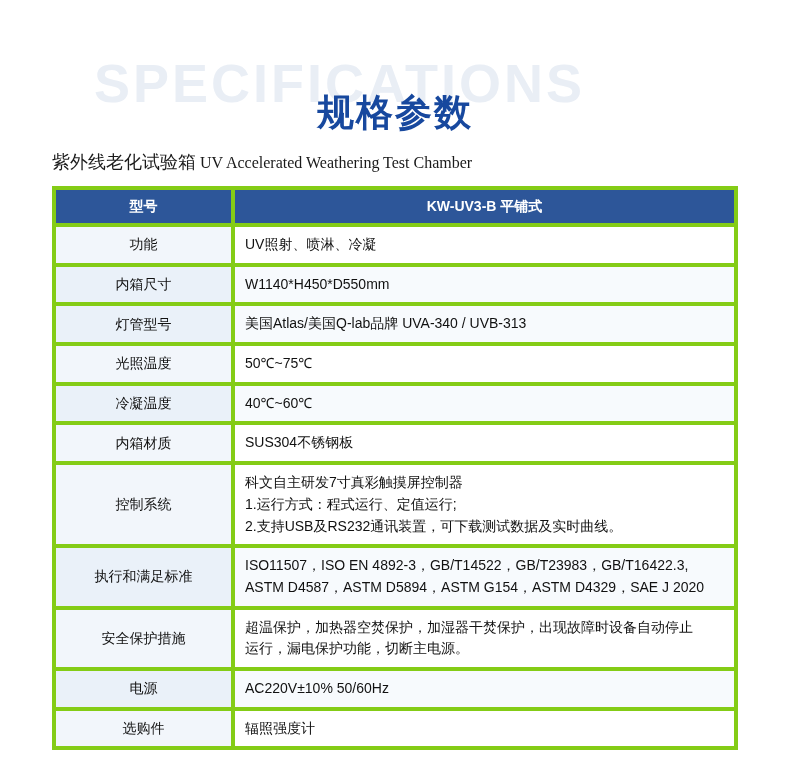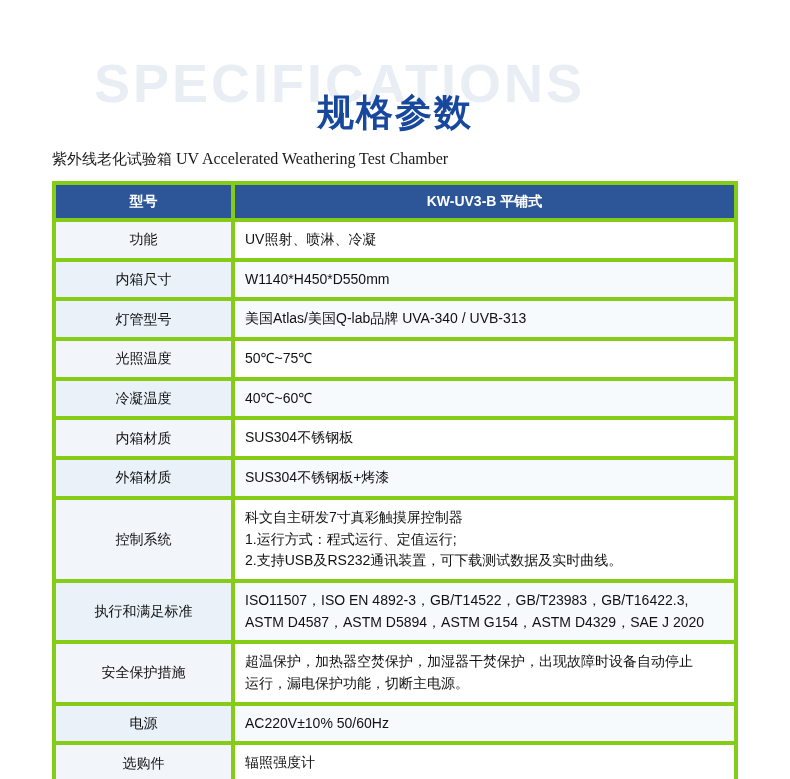--- a/index.html
+++ b/index.html
@@ -49,21 +49,21 @@
     letter-spacing: 2px;
   }
   .subtitle {
     margin: 0 0 12px 52px;
     font-size: 16px;
     color: #1a1a1a;
     font-family: "Liberation Serif", serif;
   }
   .subtitle .cn {
     font-family: Liberation Serif, serif;
-    font-size: 15px;
+    font-size: 18px;
     margin-top: 8px;
   }
   table.spec {
     width: 686px;
     margin: 0 auto;
     border-collapse: collapse;
     table-layout: fixed;
   }
   table.spec th, table.spec td {
     border: 4px solid #84cc16;
@@ -157,26 +157,20 @@
           <td class="value">
             <span class="value-line">40℃~60℃</span>
           </td>
         </tr>
         <tr>
           <td class="label">内箱材质</td>
           <td class="value">
             <span class="value-line">SUS304不锈钢板</span>
           </td>
         </tr>
-        <tr class="alt">
-          <td class="label">外箱材质</td>
-          <td class="value">
-            <span class="value-line">SUS304不锈钢板+烤漆</span>
-          </td>
-        </tr>
         <tr>
           <td class="label">控制系统</td>
           <td class="value">
             <span class="value-line">科文自主研发7寸真彩触摸屏控制器</span>
             <span class="value-line">1.运行方式：程式运行、定值运行;</span>
             <span class="value-line">2.支持USB及RS232通讯装置，可下载测试数据及实时曲线。</span>
           </td>
         </tr>
         <tr class="alt">
           <td class="label">执行和满足标准</td>

